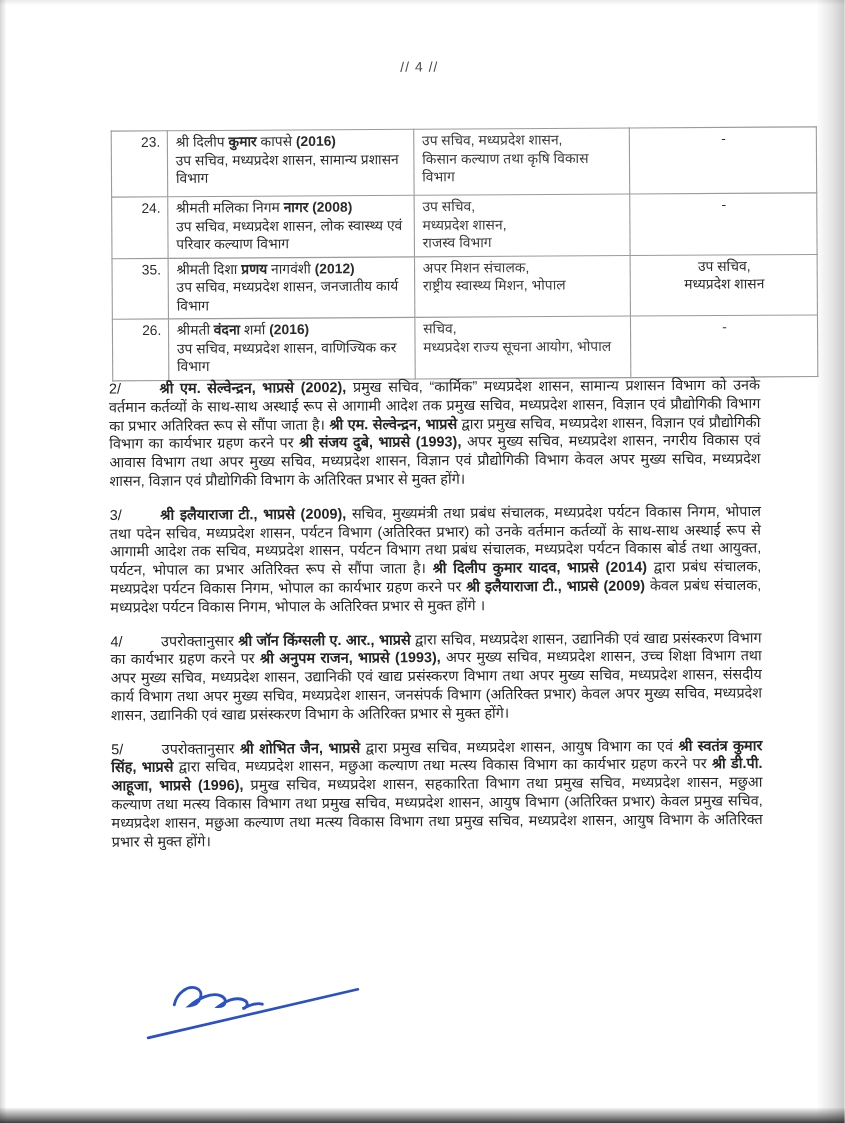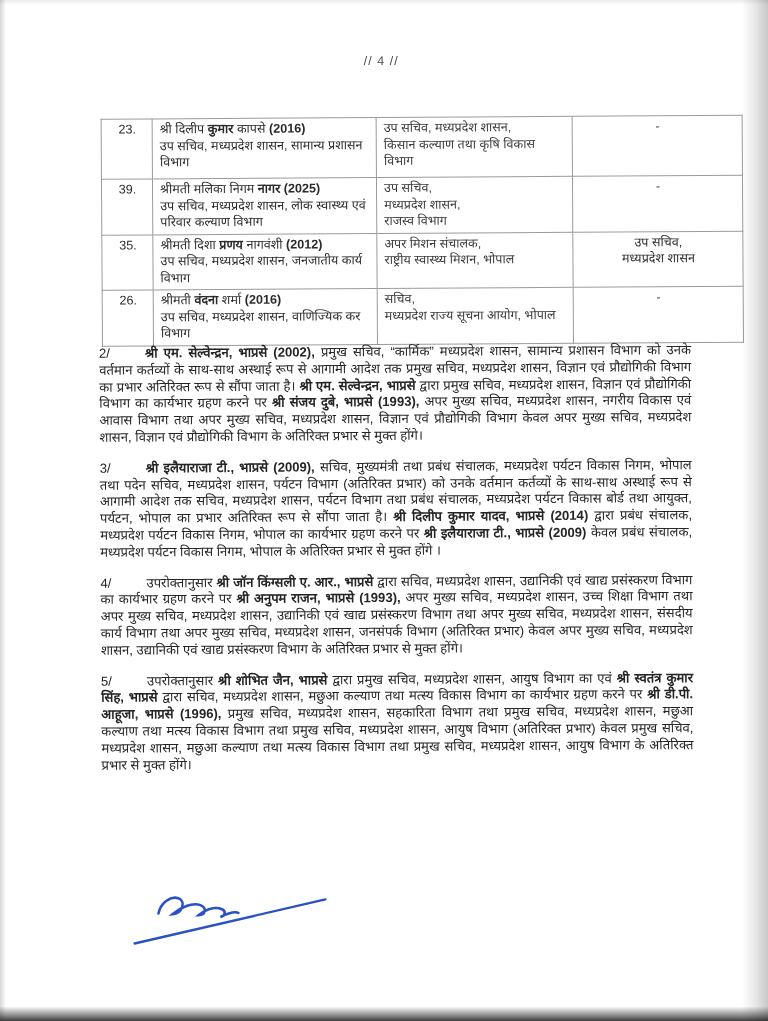--- a/index.html
+++ b/index.html
@@ -23,21 +23,21 @@
     transform:rotate(-0.35deg);transform-origin:50% 50%;}
 
   .page-num{position:absolute;left:0;top:54px;width:768px;text-align:center;
     font-size:12.5px;color:#4a4a4a;letter-spacing:1px;}
 
   table.personnel{position:absolute;left:103px;top:117px;width:585px;
     border-collapse:collapse;table-layout:fixed;
     font-size:12.6px;line-height:16.5px;color:#2b2b2b;}
   table.personnel td{border:1px solid #9b9b9b;vertical-align:top;
     padding:2px 6px 3px 7px;}
-  td.c-sno{width:37px;text-align:center;padding-left:2px;padding-right:2px;margin-left:16px;}
+  td.c-sno{width:37px;text-align:right;padding-left:2px;padding-right:2px;margin-left:16px;}
   td.c-name{width:210px;}
   td.c-post{width:182px;color:#3a3a3a;}
   td.c-rel{width:156px;text-align:center;}
   tr.r23{height:60px;} tr.r24{height:54px;} tr.r25{height:54px;} tr.r26{height:52px;}
   .b{font-weight:700;}
 
   .paras{position:absolute;left:100px;top:344px;width:592px;
     font-size:13.1px;line-height:16.8px;text-align:justify;color:#252525;}
   .paras p{margin:0 0 14px 0;}
   .pnum{display:inline-block;width:46px;font-weight:400;}
@@ -53,22 +53,22 @@
 
   <table class="personnel">
     <tbody>
       <tr class="r23">
         <td class="c-sno">23.</td>
         <td class="c-name"><span><span>श्री दिलीप </span><span class="b">कुमार </span><span>कापसे </span><span class="b">(2016)</span></span><br><span>उप सचिव, मध्यप्रदेश शासन, सामान्य प्रशासन विभाग</span></td>
         <td class="c-post">उप सचिव, मध्यप्रदेश शासन,<br>किसान कल्याण तथा कृषि विकास विभाग</td>
         <td class="c-rel">-</td>
       </tr>
       <tr class="r24">
-        <td class="c-sno">39.</td>
-        <td class="c-name"><span><span>श्रीमती मलिका निगम </span><span class="b">नागर (2025)</span></span><br><span>उप सचिव, मध्यप्रदेश शासन, लोक स्वास्थ्य एवं परिवार कल्याण विभाग</span></td>
+        <td class="c-sno">24.</td>
+        <td class="c-name"><span><span>श्रीमती मलिका निगम </span><span class="b">नागर (2008)</span></span><br><span>उप सचिव, मध्यप्रदेश शासन, लोक स्वास्थ्य एवं परिवार कल्याण विभाग</span></td>
         <td class="c-post">उप सचिव,<br>मध्यप्रदेश शासन,<br>राजस्व विभाग</td>
         <td class="c-rel">-</td>
       </tr>
       <tr class="r25">
         <td class="c-sno">35.</td>
         <td class="c-name"><span><span>श्रीमती दिशा </span><span class="b">प्रणय </span><span>नागवंशी </span><span class="b">(2012)</span></span><br><span>उप सचिव, मध्यप्रदेश शासन, जनजातीय कार्य विभाग</span></td>
         <td class="c-post">अपर मिशन संचालक,<br>राष्ट्रीय स्वास्थ्य मिशन, भोपाल</td>
         <td class="c-rel">उप सचिव,<br>मध्यप्रदेश शासन</td>
       </tr>
       <tr class="r26">

